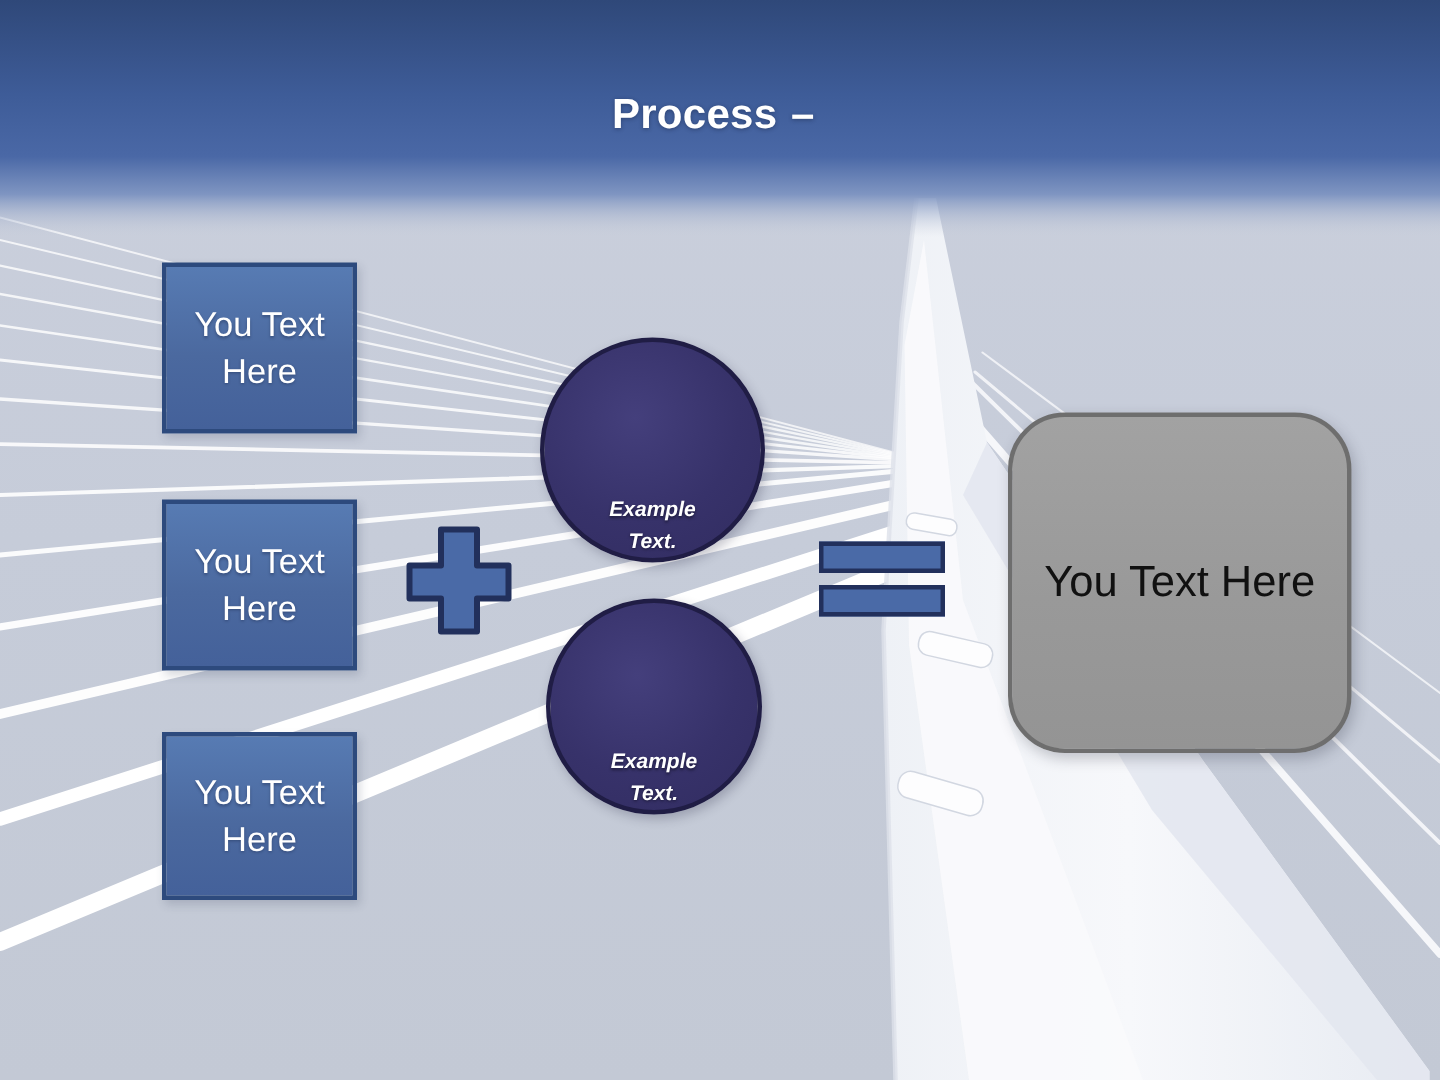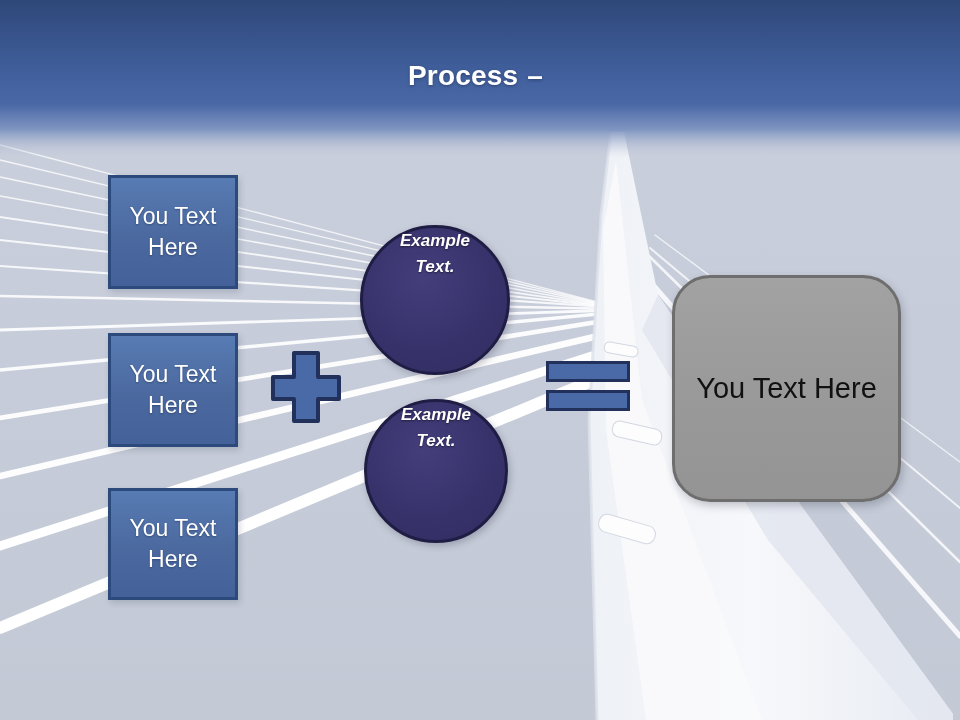--- a/index.html
+++ b/index.html
@@ -22,22 +22,22 @@
     text-shadow:0 1px 2px rgba(20,30,60,.4);box-shadow:2px 3px 6px rgba(40,50,80,.18);}
   .sq .lbl{width:104px;}
   #sq1{top:175px;} #sq2{top:333px;} #sq3{top:488px;height:106px;}
 
   
   .plus{position:absolute;left:270px;top:350px;width:72px;height:74px;}
 
   
   .circ{position:absolute;border-radius:50%;
     background:radial-gradient(circle at 42% 35%,#443f7c 0%,#37326a 55%,#312c60 100%);
-    border:3px solid #201d45;display:flex;align-items:flex-start;justify-content:center;
-    text-align:center;color:#ffffff;font-weight:bold;font-style:italic;font-size:17px;
+    border:3px solid #201d45;display:flex;align-items:flex-end;justify-content:center;
+    text-align:center;color:#ffffff;font-weight:bold;font-style:italic;font-size:14px;
     line-height:1.55;text-shadow:0 1px 2px rgba(0,0,10,.5);
     box-shadow:2px 3px 7px rgba(30,30,60,.25);}
   .circ .lbl{width:84px;}
   #circ1{left:360px;top:225px;width:144px;height:144px;}
   #circ2{left:364px;top:399px;width:138px;height:138px;}
 
   
   .equals{position:absolute;left:546px;top:361px;width:84px;}
   .equals .bar{width:78px;height:15px;background:#4a6aa7;border:3px solid #22305c;}
   .equals .bar + .bar{margin-top:8px;}

